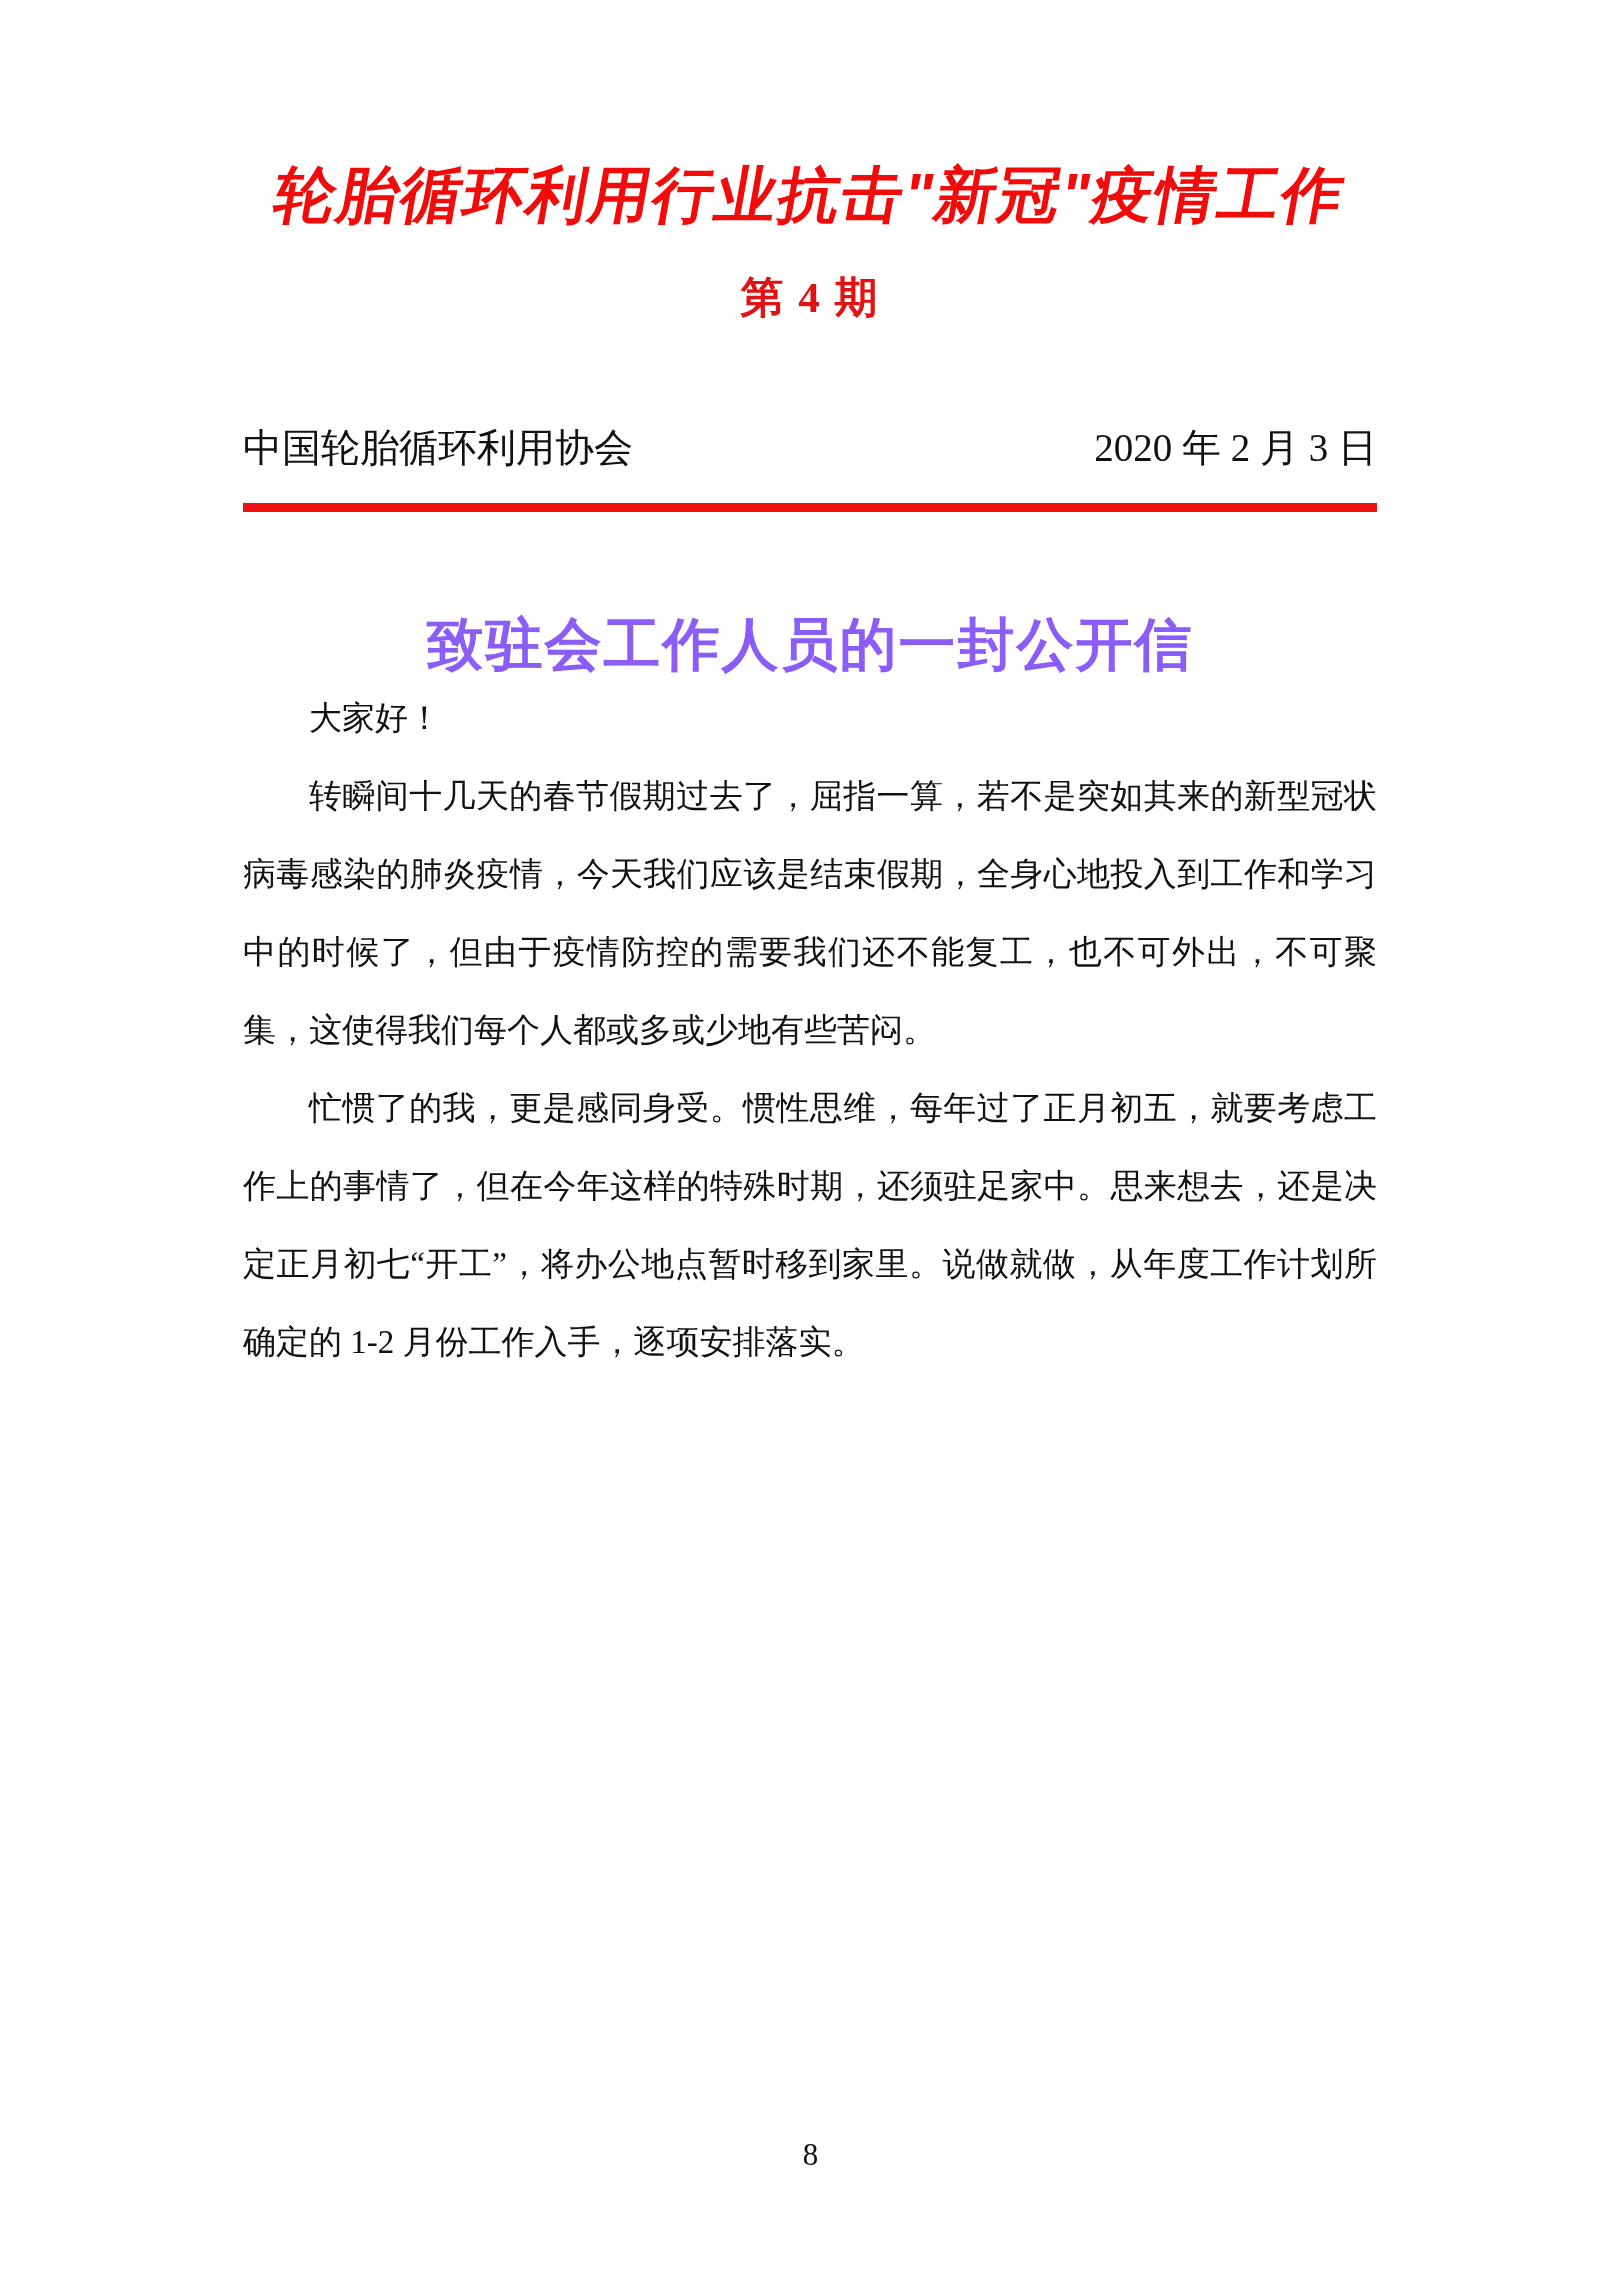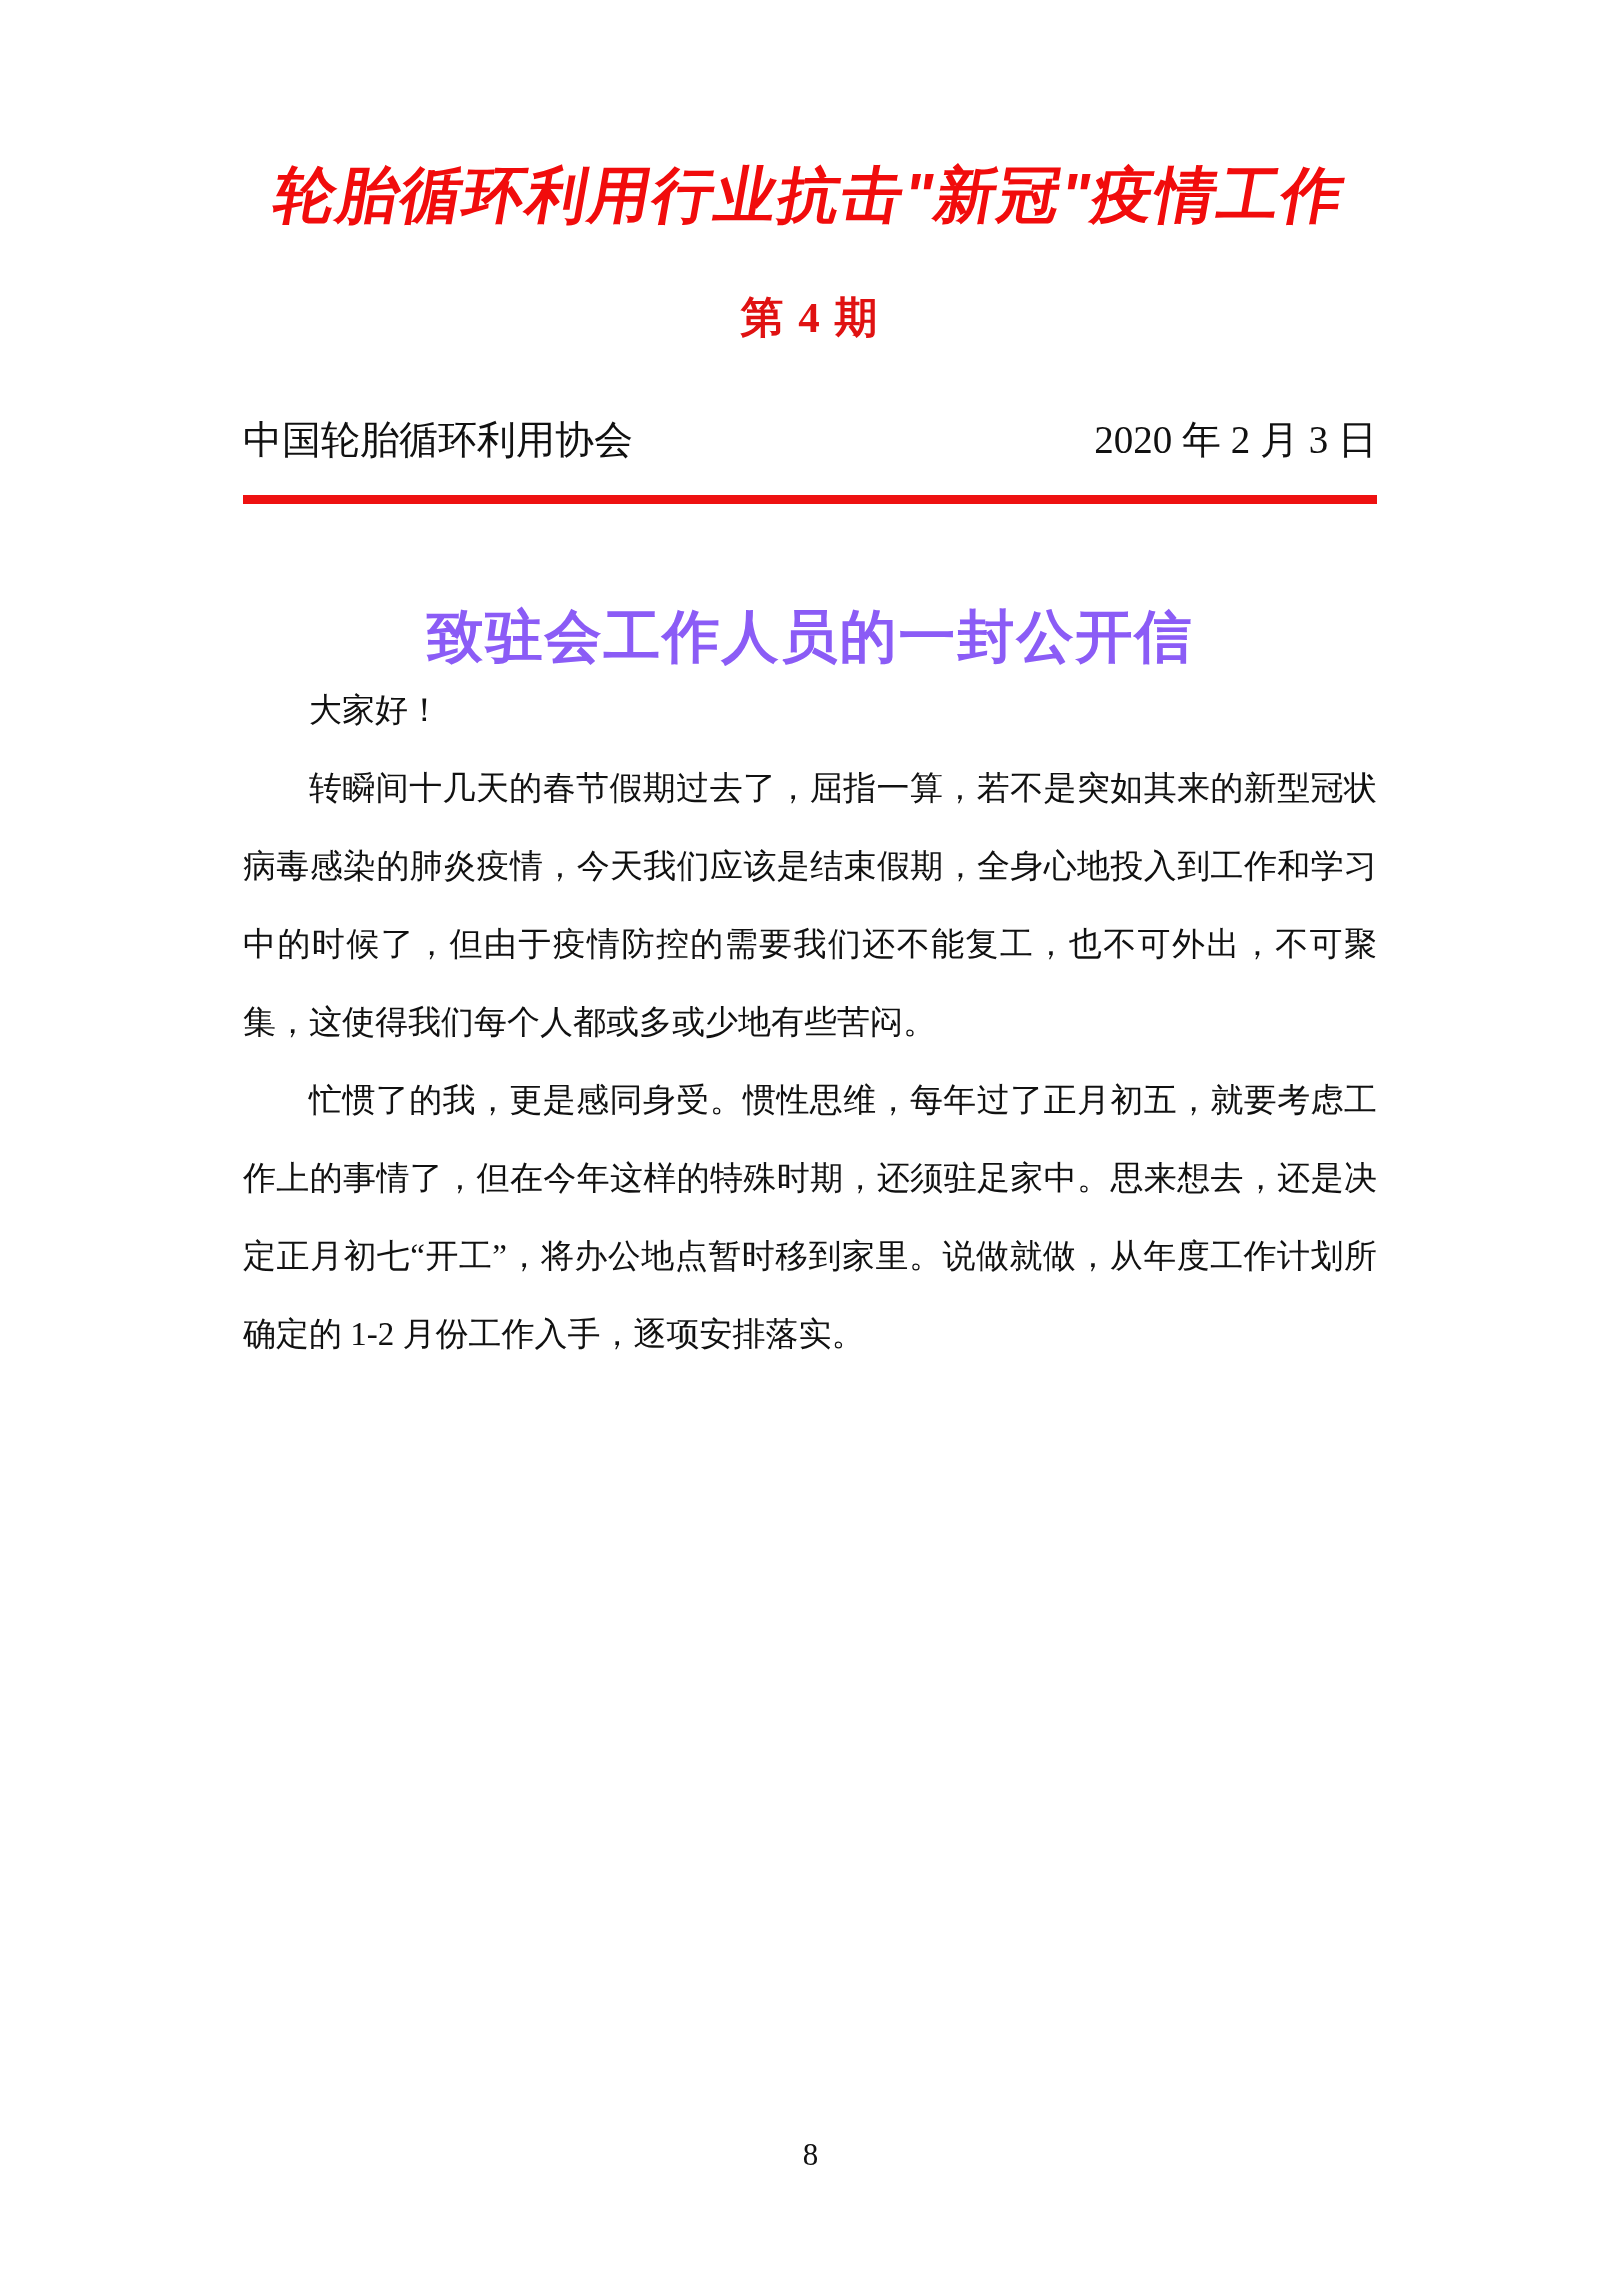--- a/index.html
+++ b/index.html
@@ -34,38 +34,39 @@
     margin-top: 67px;
     color: #f10c0c;
     font-family: "Liberation Sans", "DejaVu Sans", sans-serif;
     font-weight: bold;
     font-size: 102px;
     line-height: 1.1;
     letter-spacing: 0.28em;
     text-align: center;
   }
   .issue-number {
-    margin-top: 59px;
+    margin-top: 39px;
     color: #e01212;
     font-size: 43px;
     line-height: 1.2;
     text-align: center;
     font-weight: bold;
     letter-spacing: 2px;
   }
   .org-date-row {
     margin-top: 71px;
     display: flex;
     justify-content: space-between;
     align-items: baseline;
     font-size: 39px;
     line-height: 1.3;
   }
   .org-name {
     font-family: "Liberation Serif", "DejaVu Serif", serif;
+    margin-top: 28px;
   }
   .issue-date {
     font-family: "Liberation Serif", "DejaVu Serif", serif;
   }
   .red-rule {
     margin-top: 29px;
     height: 9.8px;
     background: #ee1111;
     border: none;
   }

